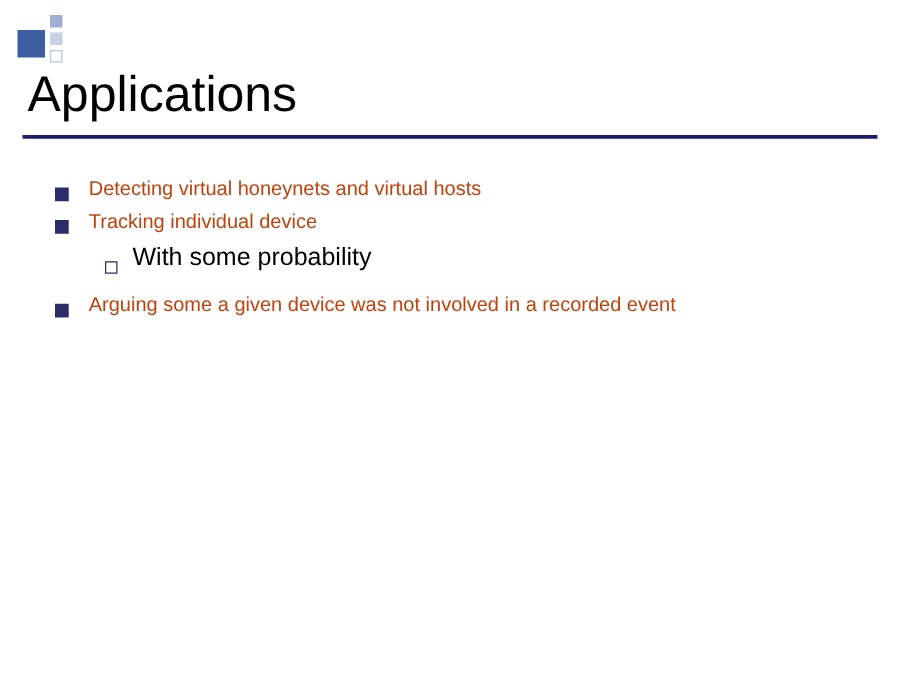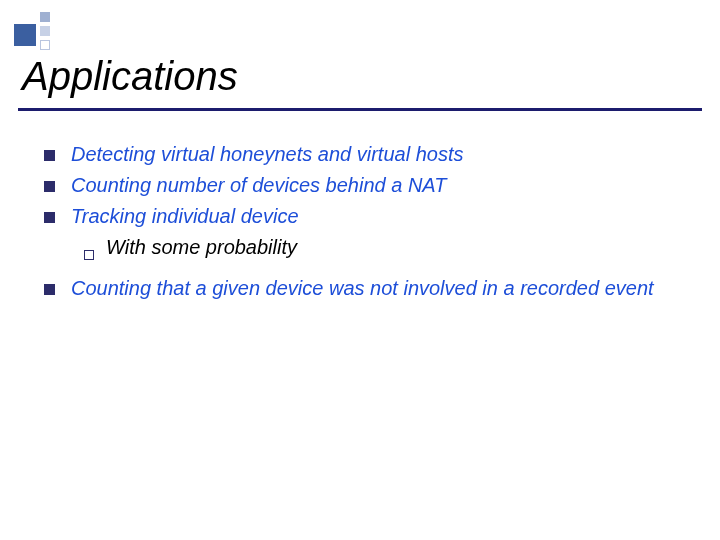--- a/index.html
+++ b/index.html
@@ -1,29 +1,29 @@
 <!DOCTYPE html>
 <html><head>
 <meta charset="utf-8">
 <style>
-  * { margin: 0; padding: 0; box-sizing: border-box; font-style: italic; }
+  * { margin: 0; padding: 0; box-sizing: border-box; }
   html, body { width: 720px; height: 540px; background: #fff; font-family: Arial, Helvetica, sans-serif; }
   .slide { position: relative; width: 720px; height: 540px; background: #fff; }
   .corner-deco { position: absolute; top: 12px; left: 14px; width: 70px; height: 40px; }
   .sq { position: absolute; }
   .sq-big { width: 22px; height: 22px; background: #3b5fa0; top: 12px; left: 0; }
   .sq-sm1 { width: 10px; height: 10px; background: #9fb0d1; top: 0; left: 26px; }
   .sq-sm2 { width: 10px; height: 10px; background: #c7d1e6; top: 14px; left: 26px; }
   .sq-outline { width: 10px; height: 10px; border: 1px solid #b9c5df; top: 28px; left: 26px; background: #fff; }
   .rule { position: absolute; left: 18px; top: 108px; width: 684px; height: 0; border-top: 3px solid #1c1c6d; }
   .title { position: absolute; left: 22px; top: 54px; font-size: 40px; color: #000; }
   .body { position: absolute; left: 44px; top: 142px; width: 640px; }
   .l1 { display: flex; align-items: flex-start; margin-bottom: 6px; }
   .bullet-sq { width: 11px; height: 11px; background: #2c2c6a; flex: 0 0 auto; margin-top: 8px; margin-right: 16px; }
-  .l1-text { font-size: 20px; color: #1d4ed8; line-height: 1.25; }
+  .l1-text { font-size: 16px; color: #c2410c; line-height: 1.25; }
   .l2 { display: flex; align-items: flex-end; margin: 4px 0 10px 40px; }
   .bullet-open { width: 10px; height: 10px; border: 1.5px solid #2c2c6a; flex: 0 0 auto; margin-top: 7px; margin-right: 12px; background: #fff; }
   .l2-text { font-size: 20px; color: #000; line-height: 1.25; }
   .gap { height: 6px; }
 </style>
 </head>
 <body>
 
 <div class="slide">
   <div class="corner-deco">
@@ -36,37 +36,33 @@
   <div class="title">Applications</div>
   <div class="rule"></div>
 
   <div class="body">
 
     <div class="l1">
       <span class="bullet-sq"></span>
       <span class="l1-text">Detecting virtual honeynets and virtual hosts</span>
     </div>
 
-    <div class="l1">
-      <span class="bullet-sq"></span>
-      <span class="l1-text">Counting number of devices behind a NAT</span>
-    </div>
 
     <div class="l1">
       <span class="bullet-sq"></span>
       <span class="l1-text">Tracking individual device</span>
     </div>
 
     <div class="l2">
       <span class="bullet-open"></span>
       <span class="l2-text">With some probability</span>
     </div>
 
     <div class="gap"></div>
 
     <div class="l1">
       <span class="bullet-sq"></span>
-      <span class="l1-text">Counting that a given device was not involved in a recorded event</span>
+      <span class="l1-text">Arguing some a given device was not involved in a recorded event</span>
     </div>
 
 
   </div>
 </div>
 
 </body></html>

